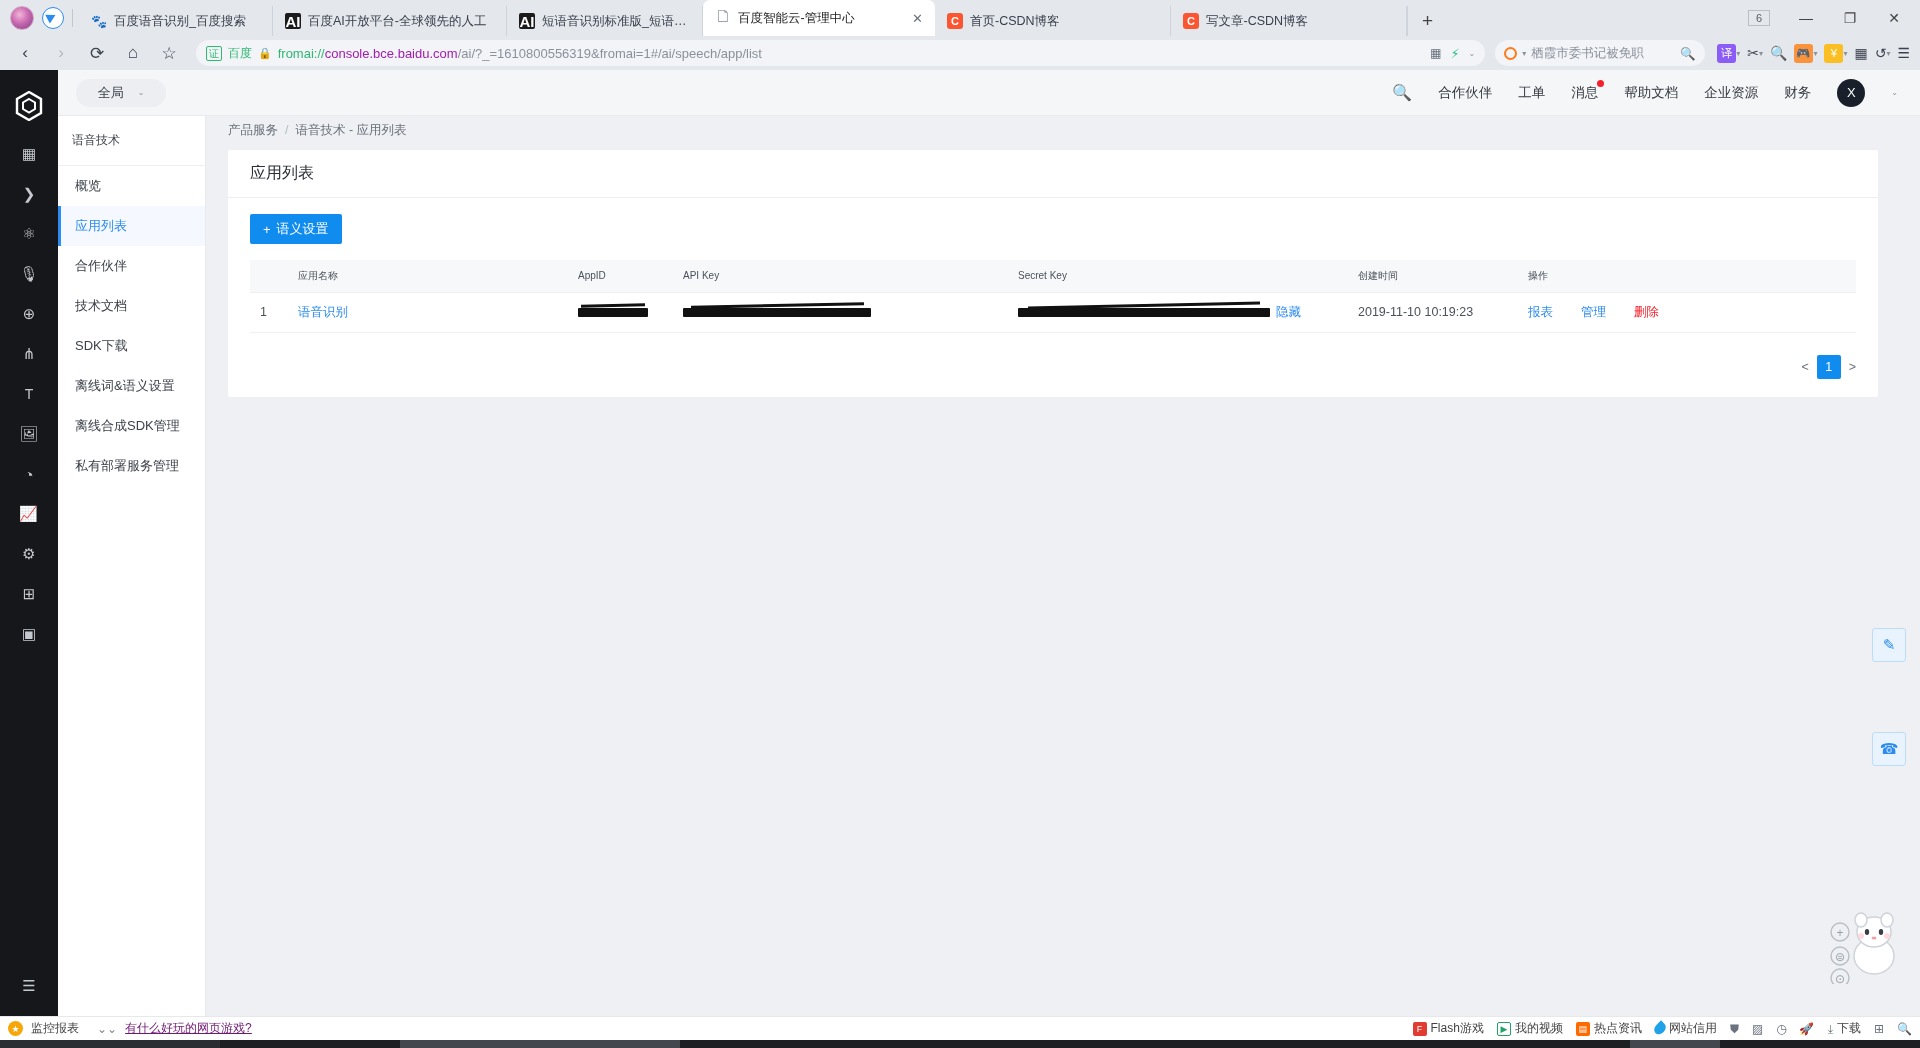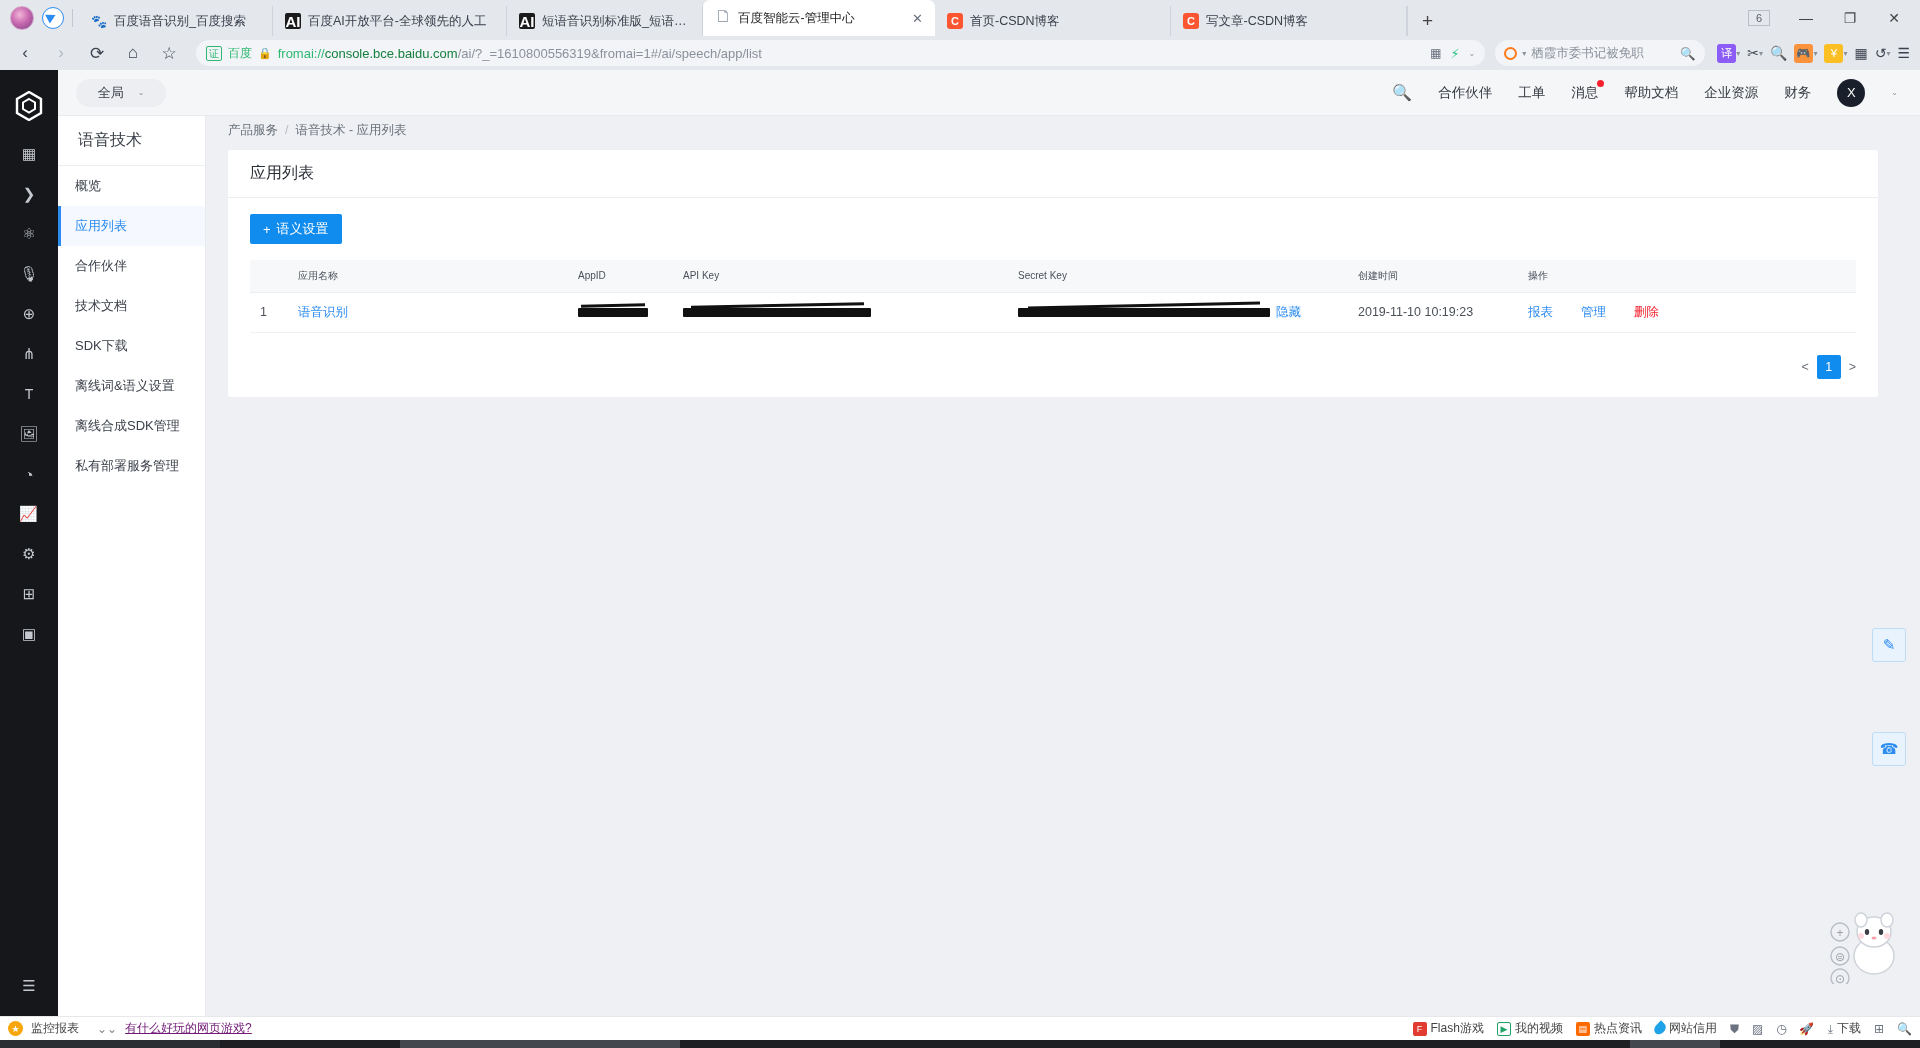--- a/index.html
+++ b/index.html
@@ -66,21 +66,21 @@
   .urlbar {
     flex: 1; height: 26px; background: #f2f4f7; border-radius: 13px;
     display: flex; align-items: center; padding: 0 10px; gap: 6px; margin: 0 8px;
     font-size: 13px; min-width: 0;
   }
   .cert { border: 1px solid #2eb872; color: #2eb872; font-size: 10px; padding: 0 2px; border-radius: 2px; line-height: 13px;}
   .cert-label { color: #2eb872; font-size: 12px; }
   .lock { color: #2eb872; font-size: 11px; }
   .url { white-space: nowrap; overflow: hidden; text-overflow: ellipsis; }
   .url .sch { color: #2eb872; }
-  .url .host { color: #15803d; }
+  .url .host { color: #a21caf; }
   .url .path { color: #8b919b; }
   .urlbar-right { margin-left: auto; display: flex; align-items: center; gap: 9px; color: #6b7280; font-size: 12px; }
   .bolt { color: #26c281; font-size: 13px; }
   .searchbar {
     width: 210px; height: 26px; background: #f2f4f7; border-radius: 13px;
     display: flex; align-items: center; padding: 0 9px; gap: 5px; font-size: 12.5px; color: #8b919b;
   }
   .sogou-o { width: 13px; height: 13px; border: 2.4px solid #ff7a18; border-radius: 50%; flex: none; }
   .tb-icons { display: flex; align-items: center; gap: 3px; padding-left: 8px; }
   .tbi { height: 28px; display: flex; align-items: center; justify-content: center;
@@ -112,22 +112,22 @@
     padding: 0 14px; font-size: 13px; color: #3b4049;
   }
   .topnav { margin-left: auto; display: flex; align-items: center; gap: 26px; font-size: 13.5px; color: #33383f; }
   .topnav .ni { position: relative; }
   .dot-badge { position: absolute; top: -4px; right: -6px; width: 7px; height: 7px; border-radius: 50%; background: #f5222d; }
   .user-av { width: 28px; height: 28px; border-radius: 50%; background: #19202b; color: #fff;
              display: flex; align-items: center; justify-content: center; font-size: 13px; }
 
   .body { flex: 1; display: flex; min-height: 0; }
   .sidebar { width: 148px; background: #fff; border-right: 1px solid #e8eaed; flex: none; }
-  .side-title { height: 50px; display: flex; align-items: center; padding-left: 20px;
-                font-size: 16px; color: #3b4049; border-bottom: 1px solid #eceef1; }
+  .side-title { height: 50px; display: flex; align-items: center; padding-left: 14px;
+                font-size: 12px; color: #3b4049; border-bottom: 1px solid #eceef1; }
   .side-item { height: 40px; display: flex; align-items: center; padding-left: 14px;
                font-size: 13px; color: #3b4049; border-left: 3px solid transparent; }
   .side-item.active { color: #2d8cf0; background: #f5f9ff; border-left-color: #2d8cf0; }
 
   .content { flex: 1; min-width: 0; background: #eef0f3; display: flex; flex-direction: column; }
   .crumb { height: 28px; display: flex; align-items: center; padding-left: 22px; font-size: 12.5px; color: #6a707a; gap: 7px; }
   .crumb .sep { color: #b6bbc3; }
 
   .card { background: #fff; margin: 6px 42px 0 22px; border-radius: 2px; min-height: 210px; }
   .card-head { height: 48px; display: flex; align-items: center; padding-left: 22px;

